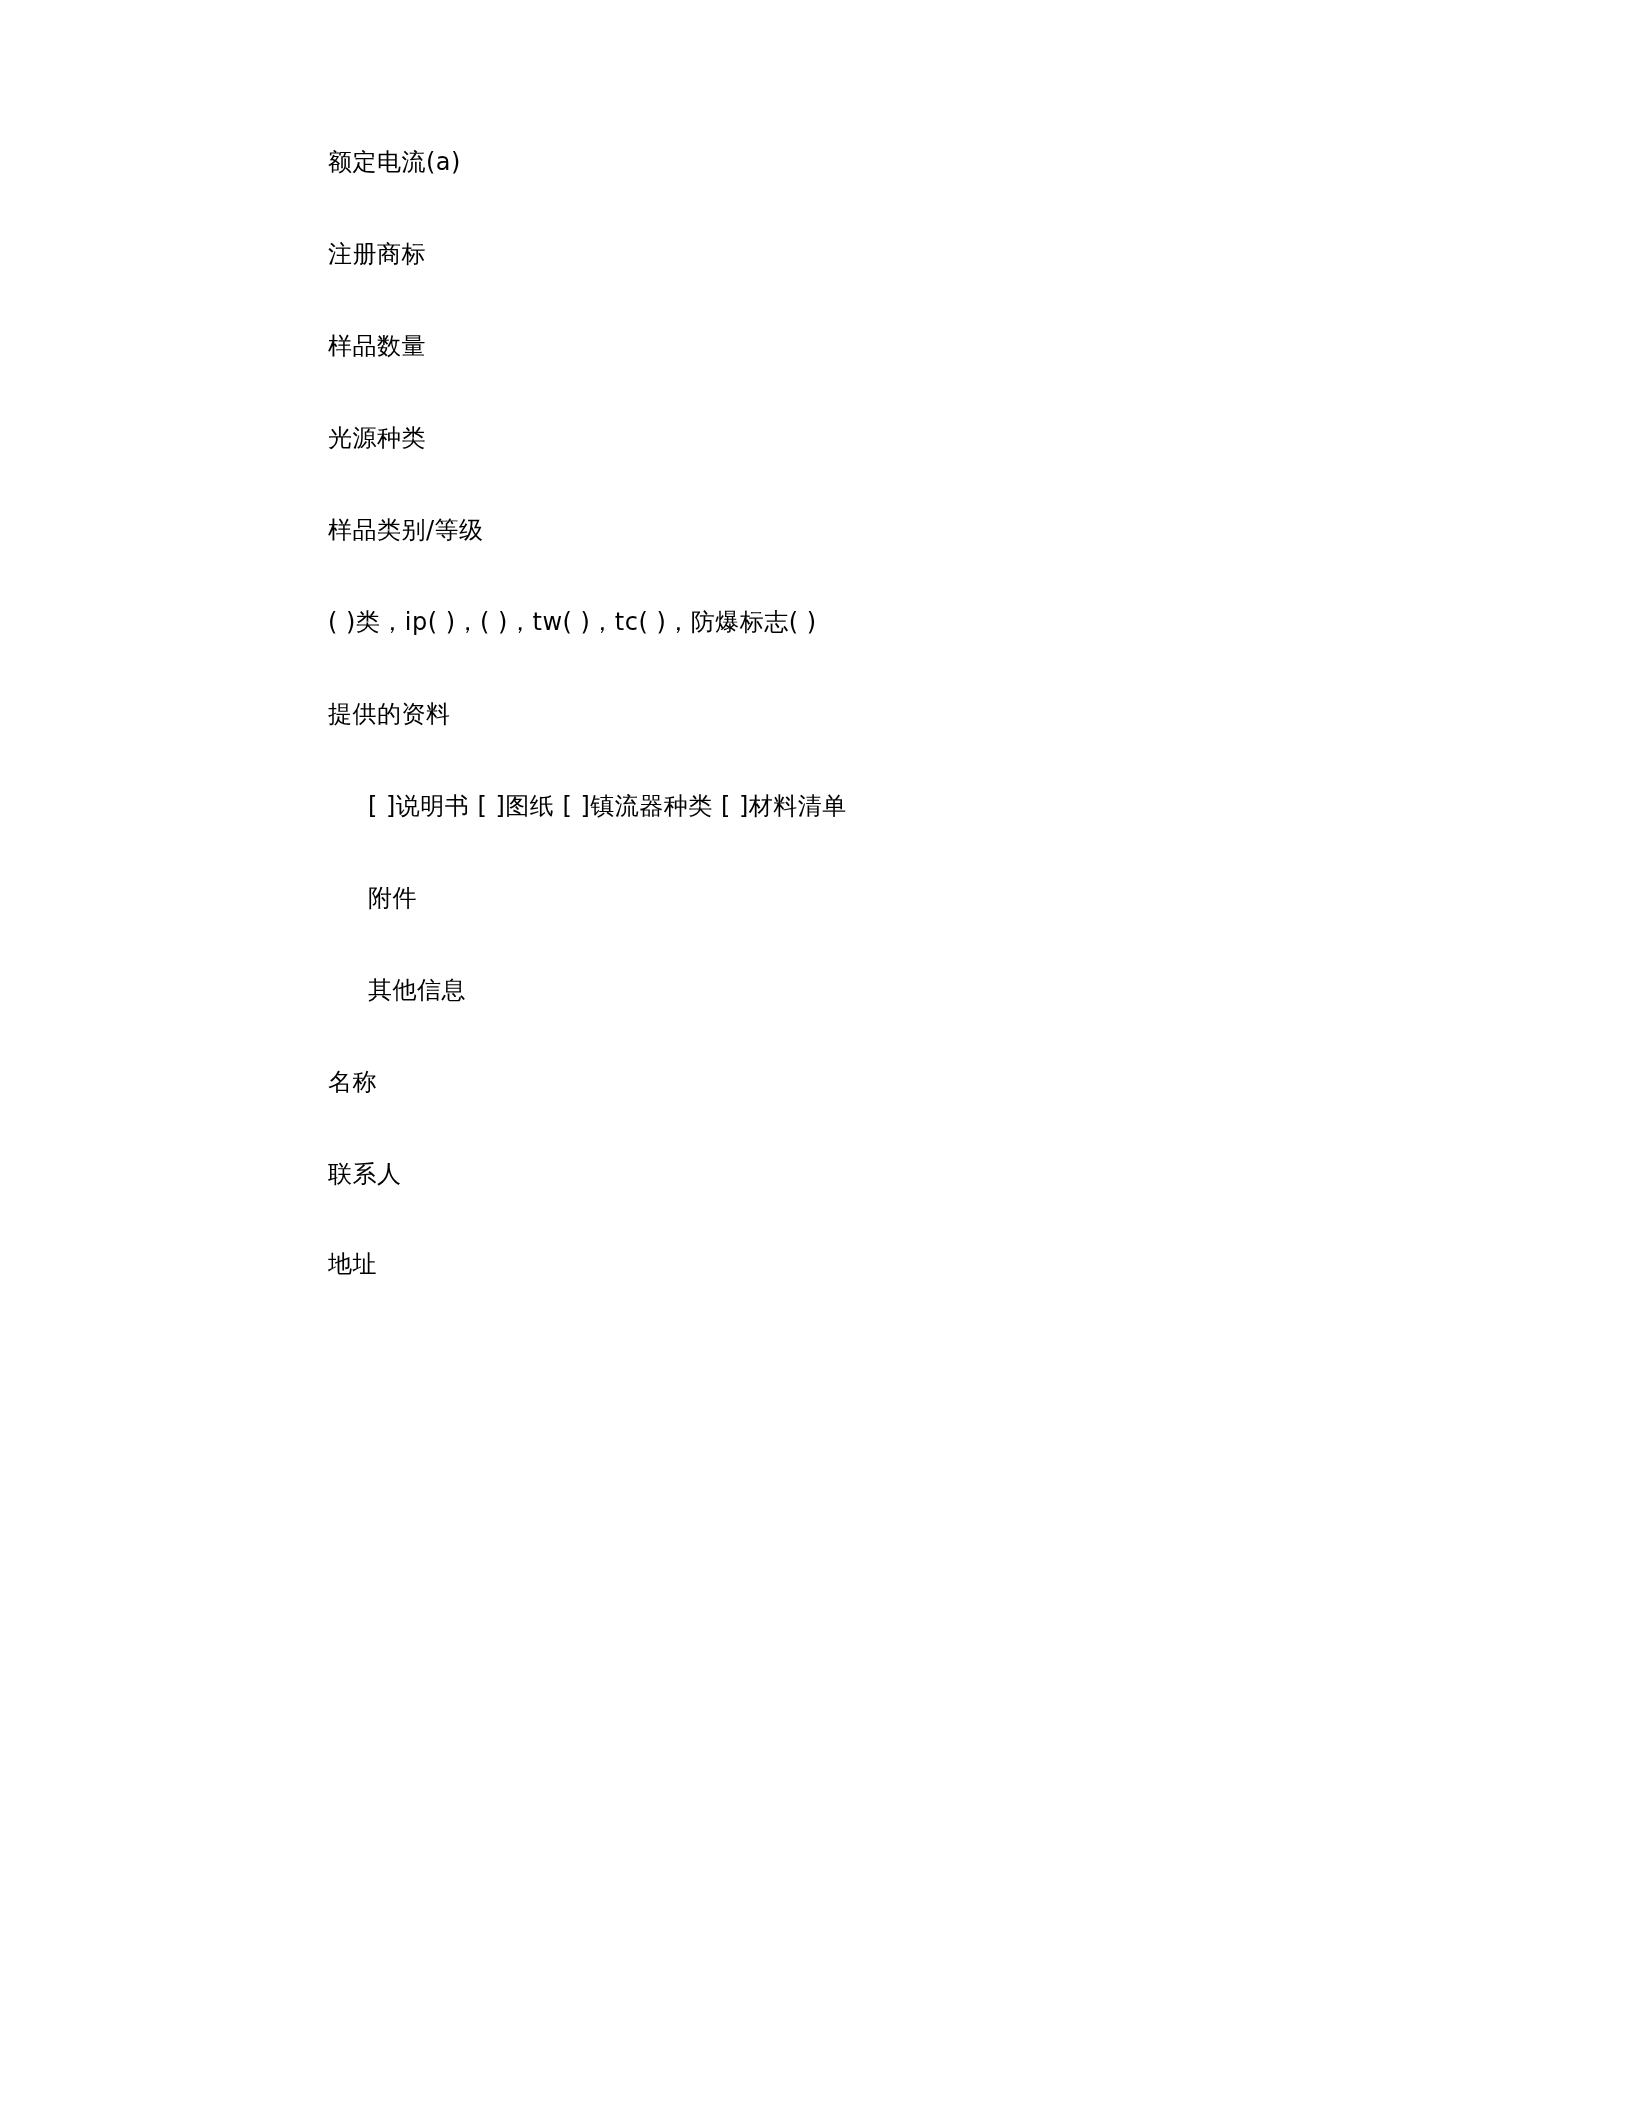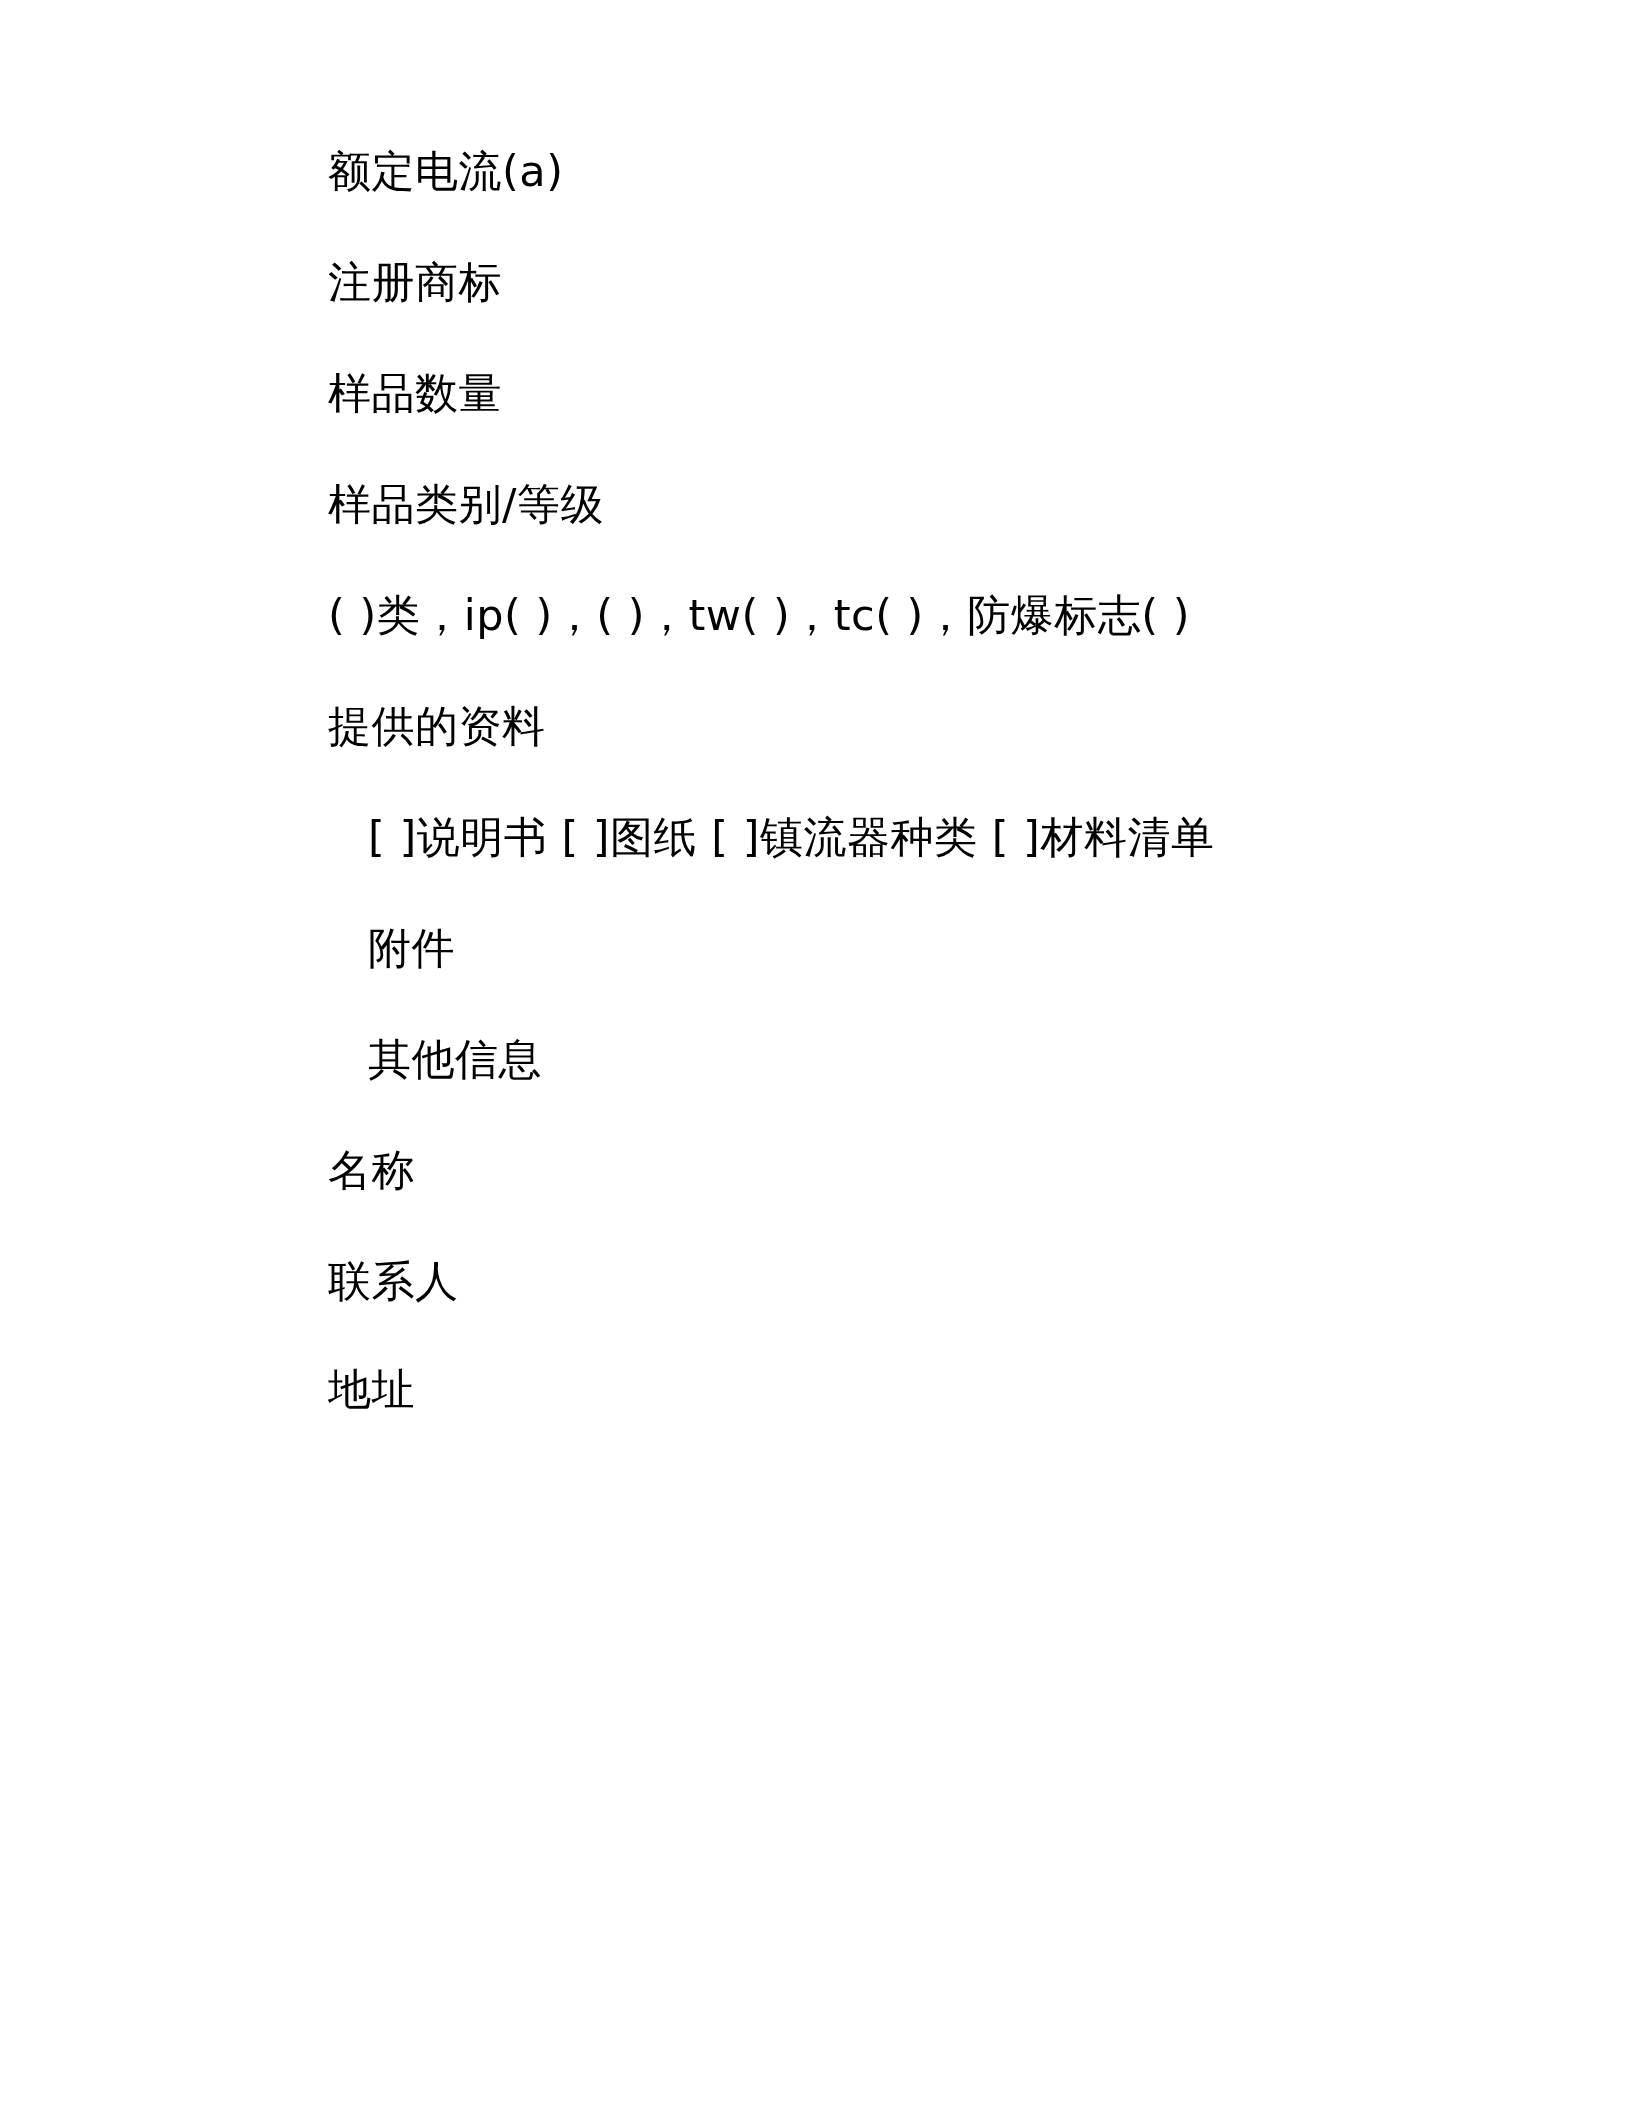--- a/index.html
+++ b/index.html
@@ -20,21 +20,21 @@
     height: 2112px;
     box-sizing: border-box;
     padding: 150px 0 0 0;
     overflow: hidden;
   }
   .doc-body {
     padding-left: 328px;
     padding-right: 180px;
   }
   .line {
-    font-size: 43px;
+    font-size: 24px;
     line-height: 1.0;
     letter-spacing: 0.5px;
     margin: 0 0 68px 0;
     white-space: pre-wrap;
     font-weight: 400;
   }
   .line.indent {
     padding-left: 40px;
   }
   .line:last-child {
@@ -43,20 +43,21 @@
   }
 </style>
 </head>
 <body>
 
 <div class="page">
   <div class="doc-body">
     <p class="line">额定电流(a)</p>
     <p class="line">注册商标</p>
     <p class="line">样品数量</p>
+    <p class="line">光源种类</p>
     <p class="line">样品类别/等级</p>
     <p class="line">( )类，ip( )，( )，tw( )，tc( )，防爆标志( )</p>
     <p class="line">提供的资料</p>
     <p class="line indent">[ ]说明书 [ ]图纸 [ ]镇流器种类 [ ]材料清单</p>
     <p class="line indent">附件</p>
     <p class="line indent">其他信息</p>
     <p class="line">名称</p>
     <p class="line">联系人</p>
     <p class="line">地址</p>
   </div>

